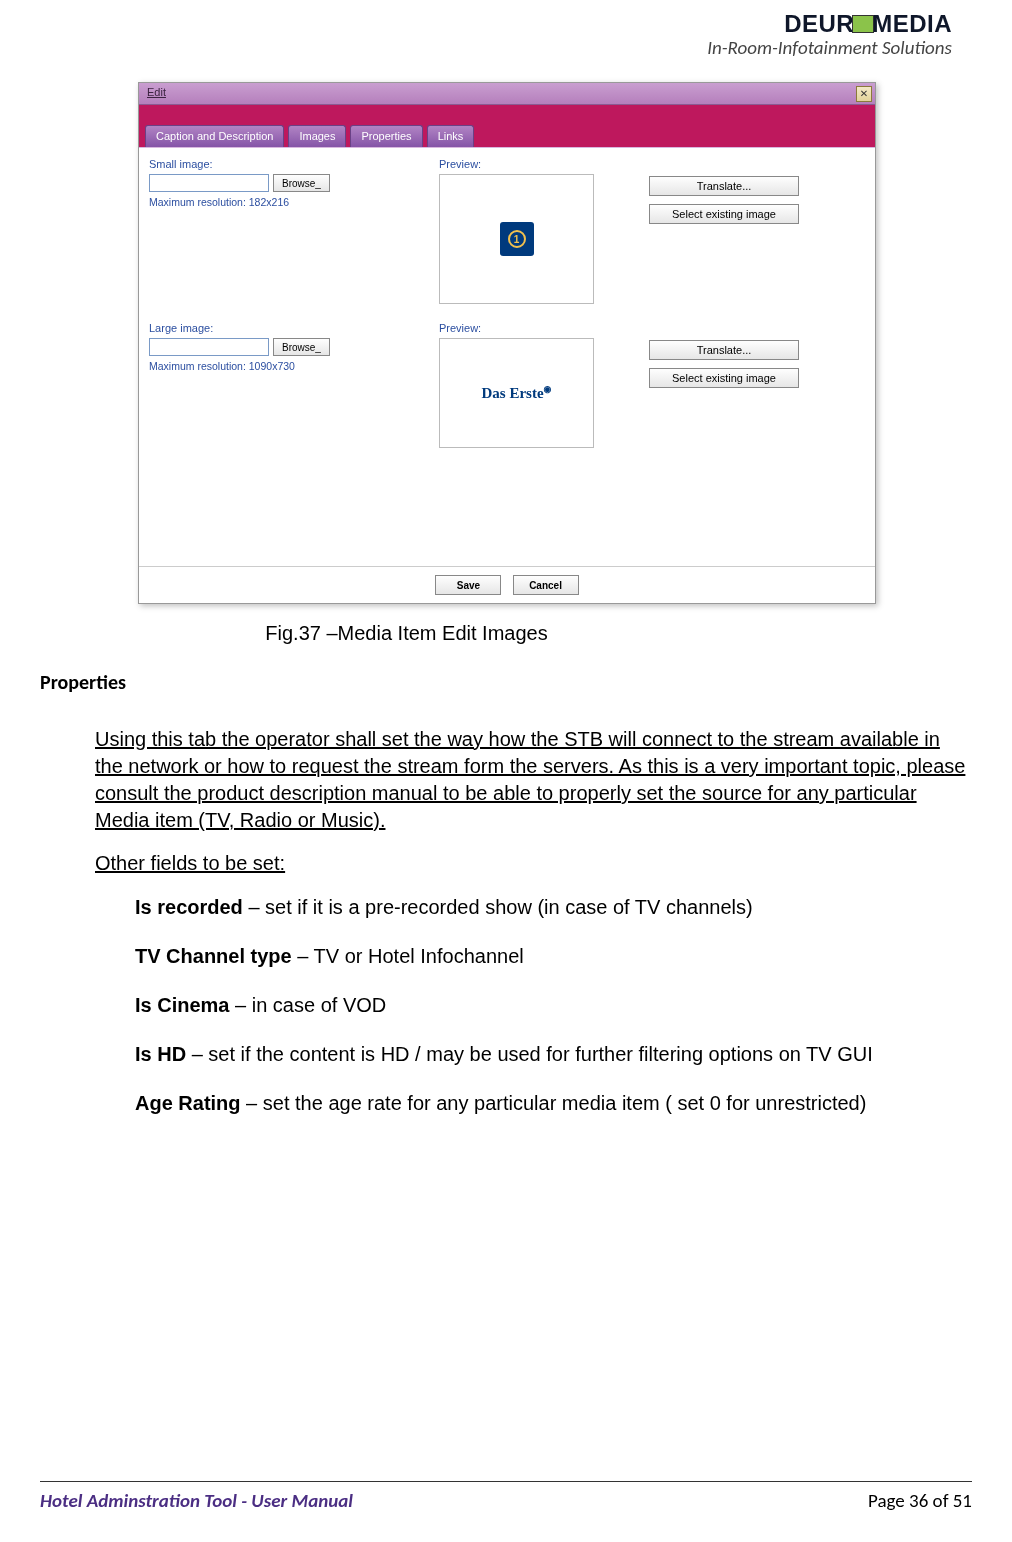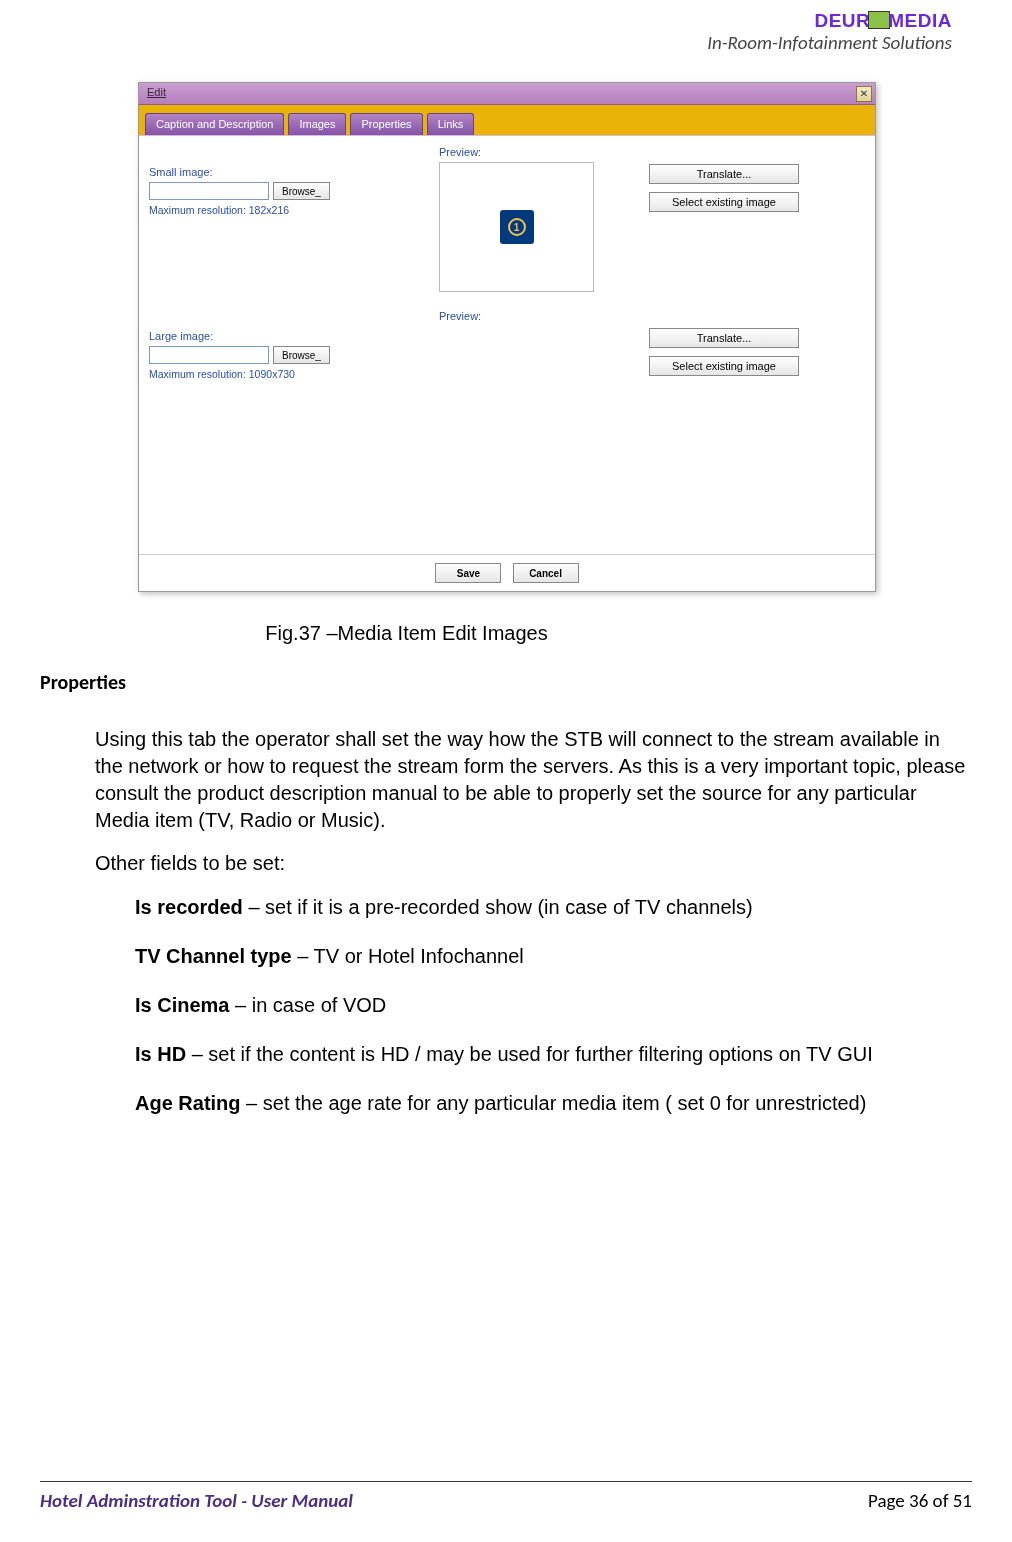--- a/index.html
+++ b/index.html
@@ -12,24 +12,24 @@
     color: #000;
   }
   .header-logo {
     position: absolute;
     top: 10px;
     right: 60px;
     text-align: right;
   }
   .logo-main {
     font-family: Arial, sans-serif;
-    font-size: 19px;
+    font-size: 24px;
     font-weight: 700;
     letter-spacing: 0.5px;
-    color: #6d28d9;
+    color: #0f172a;
   }
   .logo-main .green-sq {
     display: inline-block;
     width: 22px; height: 18px;
     background: #8bc34a;
     border: 1px solid #333;
     vertical-align: middle;
     margin: 0 -2px 4px -2px;
   }
   .logo-sub {
@@ -63,41 +63,41 @@
     position: absolute; right: 3px; top: 3px;
     width: 16px; height: 16px;
     background: linear-gradient(#f4e9c7,#e2d39a);
     border: 1px solid #8a7a3a;
     font-size: 10px; line-height: 14px; text-align: center;
     color: #333;
   }
   .tabbar {
     display: flex;
     gap: 4px;
-    padding: 8px 6px 0 6px;
-    background: #eab308;
+    padding: 20px 6px 0 6px;
+    background: #be185d;
     border-bottom: 1px solid #d8b8df;
   }
   .tab {
     background: linear-gradient(#b184c4, #8554a7);
     color: #fff;
     font-size: 11px;
     padding: 4px 10px 5px;
     border: 1px solid #6a4186;
     border-bottom: none;
     border-radius: 3px 3px 0 0;
     cursor: pointer;
   }
   .dialog-body {
     padding: 10px;
     position: relative;
     height: 418px;
   }
   .row { display: flex; }
-  .left-col { width: 290px; margin-top: 20px; }
+  .left-col { width: 290px; }
   .mid-col { width: 190px; }
   .right-col { width: 200px; }
   .field-label { color: #2b4ea0; font-size: 11px; margin-bottom: 4px; }
   .file-line { display: flex; align-items: center; gap: 4px; margin-bottom: 4px; }
   .text-input {
     width: 120px; height: 18px;
     border: 1px solid #7a9ac6;
     background: #fff;
   }
   .btn {
@@ -165,20 +165,21 @@
     left: 40px; top: 670px;
     font-weight: 700;
     font-size: 20px;
     font-family: Calibri, Arial, sans-serif;
   }
   .para {
     position: absolute;
     left: 95px; right: 41px;
     font-size: 20px;
     line-height: 1.35;
+    text-decoration: underline;
   }
   .para1 { top: 726px; }
   .para2 { top: 850px; }
   .deflist {
     position: absolute;
     left: 135px; right: 40px;
     font-size: 20px;
     line-height: 1.35;
   }
   .def { margin-bottom: 22px; }
@@ -258,20 +259,23 @@
       <div class="left-col">
         <div class="field-label">Large image:</div>
         <div class="file-line">
           <div class="text-input"></div>
           <button class="btn">Browse_</button>
         </div>
         <div class="resnote">Maximum resolution: 1090x730</div>
       </div>
       <div class="mid-col">
         <div class="field-label">Preview:</div>
+        <div class="preview-box" style="height:110px;">
+          <span class="das-erste"><span>Das Erste</span><sup>◉</sup></span>
+        </div>
       </div>
       <div class="right-col" style="padding-top:18px; padding-left:20px;">
         <button class="wide-btn">Translate...</button>
         <button class="wide-btn">Select existing image</button>
       </div>
     </div>
 
   </div>
   <div class="dialog-footer">
     <button class="btn">Save</button>

